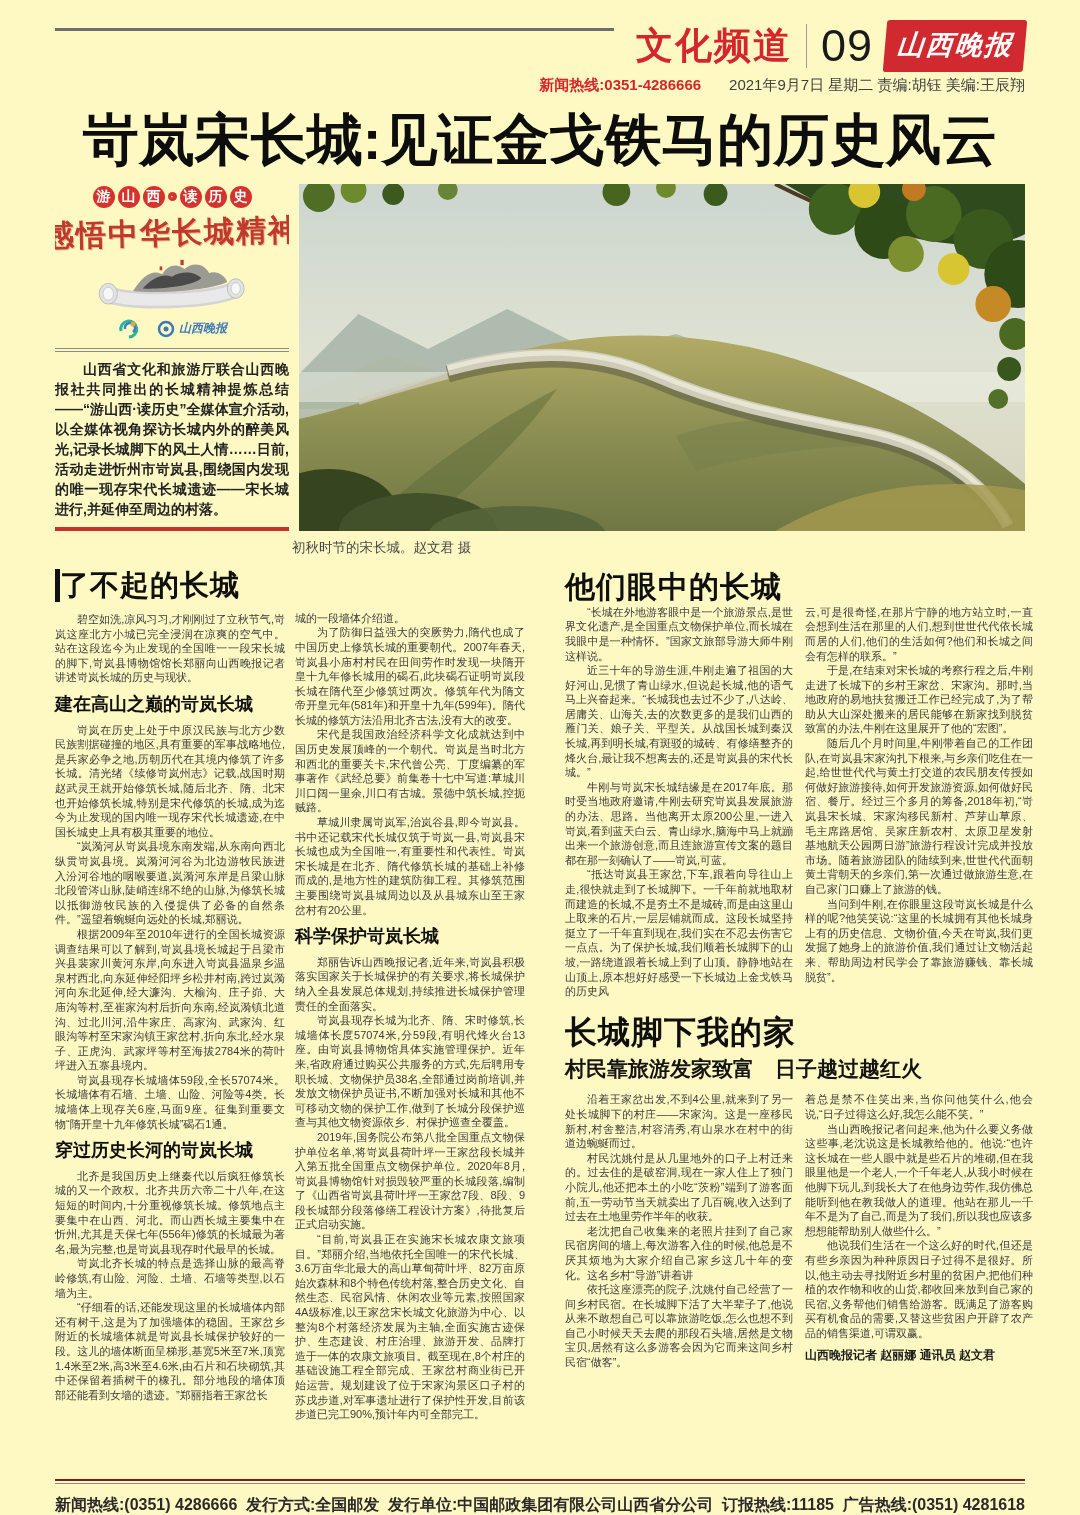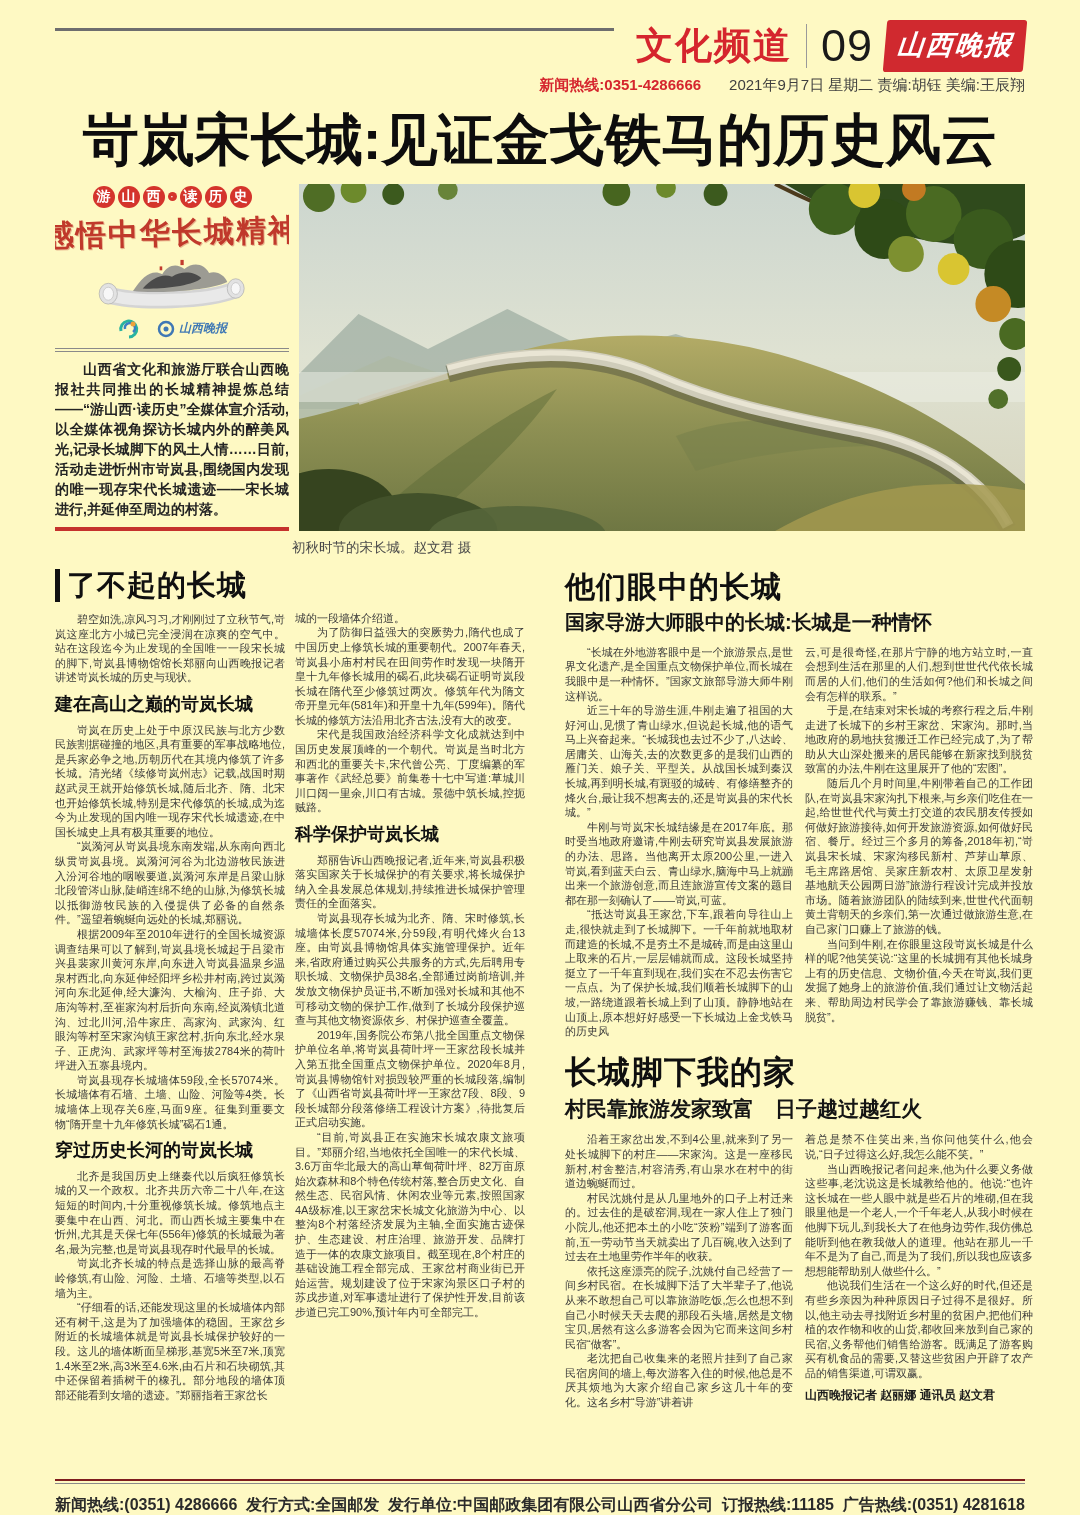--- a/index.html
+++ b/index.html
@@ -40,21 +40,21 @@
 
   .caption{margin:8px 55px 8px;padding-left:237px;font-size:13.5px;color:#4a4a4a;}
 
   
   .body-area{display:flex;gap:40px;padding:4px 47px 0 55px;height:900px;overflow:hidden;}
   .half-left{display:flex;gap:10px;flex:none;}
   .half-left .col{width:230px;flex:none;}
   .col2-offset{padding-top:42px;}
   .half-right{width:468px;flex:none;}
 
-  .a1-title{font-size:29px;font-weight:900;color:#101010;border-left:5px solid #111;padding-left:7px;margin:0 0 10px 0;line-height:1.15;letter-spacing:1px;}
+  .a1-title{font-size:29px;font-weight:900;color:#101010;border-left:5px solid #111;margin:0 0 10px 0;line-height:1.15;letter-spacing:1px;}
   .art-h2{font-size:30px;font-weight:900;color:#0f0f0f;margin:0;line-height:1.2;letter-spacing:1px;}
   .art-h3{font-size:20px;font-weight:800;color:#141414;margin:5px 0 10px;line-height:1.25;}
   .art3{margin-top:14px;}
   .art3 .art-h2{font-size:32px;}
   .art3 .art-h3{font-size:21px;}
   .two-col{display:flex;gap:12px;}
   .half-right .col{width:228px;flex:none;}
 
   .col p{margin:0;font-size:11px;line-height:14.6px;color:#3b3b3b;text-align:justify;text-indent:2em;}
   .col p.cont{text-indent:0;}
@@ -204,33 +204,33 @@
             <p>北齐是我国历史上继秦代以后疯狂修筑长城的又一个政权。北齐共历六帝二十八年,在这短短的时间内,十分重视修筑长城。修筑地点主要集中在山西、河北。而山西长城主要集中在忻州,尤其是天保七年(556年)修筑的长城最为著名,最为完整,也是岢岚县现存时代最早的长城。</p>
             <p>岢岚北齐长城的特点是选择山脉的最高脊岭修筑,有山险、河险、土墙、石墙等类型,以石墙为主。</p>
             <p>“仔细看的话,还能发现这里的长城墙体内部还有树干,这是为了加强墙体的稳固。王家岔乡附近的长城墙体就是岢岚县长城保护较好的一段。这儿的墙体断面呈梯形,基宽5米至7米,顶宽1.4米至2米,高3米至4.6米,由石片和石块砌筑,其中还保留着插树干的橡孔。部分地段的墙体顶部还能看到女墙的遗迹。”郑丽指着王家岔长</p>
           </div>
       </div>
       <div class="col col2-offset">
         <div>
             <p class="cont">城的一段墙体介绍道。</p>
             <p>为了防御日益强大的突厥势力,隋代也成了中国历史上修筑长城的重要朝代。2007年春天,岢岚县小庙村村民在田间劳作时发现一块隋开皇十九年修长城用的碣石,此块碣石证明岢岚段长城在隋代至少修筑过两次。修筑年代为隋文帝开皇元年(581年)和开皇十九年(599年)。隋代长城的修筑方法沿用北齐古法,没有大的改变。</p>
             <p>宋代是我国政治经济科学文化成就达到中国历史发展顶峰的一个朝代。岢岚是当时北方和西北的重要关卡,宋代曾公亮、丁度编纂的军事著作《武经总要》前集卷十七中写道:草城川川口阔一里余,川口有古城。景德中筑长城,控扼贼路。</p>
+            <p>草城川隶属岢岚军,治岚谷县,即今岢岚县。书中还记载宋代长城仅筑于岢岚一县,岢岚县宋长城也成为全国唯一,有重要性和代表性。岢岚宋长城是在北齐、隋代修筑长城的基础上补修而成的,是地方性的建筑防御工程。其修筑范围主要围绕岢岚县城周边以及从县城东山至王家岔村有20公里。</p>
             <h4>科学保护岢岚长城</h4>
             <p>郑丽告诉山西晚报记者,近年来,岢岚县积极落实国家关于长城保护的有关要求,将长城保护纳入全县发展总体规划,持续推进长城保护管理责任的全面落实。</p>
             <p>岢岚县现存长城为北齐、隋、宋时修筑,长城墙体长度57074米,分59段,有明代烽火台13座。由岢岚县博物馆具体实施管理保护。近年来,省政府通过购买公共服务的方式,先后聘用专职长城、文物保护员38名,全部通过岗前培训,并发放文物保护员证书,不断加强对长城和其他不可移动文物的保护工作,做到了长城分段保护巡查与其他文物资源依乡、村保护巡查全覆盖。</p>
             <p>2019年,国务院公布第八批全国重点文物保护单位名单,将岢岚县荷叶坪一王家岔段长城并入第五批全国重点文物保护单位。2020年8月,岢岚县博物馆针对损毁较严重的长城段落,编制了《山西省岢岚县荷叶坪一王家岔7段、8段、9段长城部分段落修缮工程设计方案》,待批复后正式启动实施。</p>
             <p>“目前,岢岚县正在实施宋长城农康文旅项目。”郑丽介绍,当地依托全国唯一的宋代长城、3.6万亩华北最大的高山草甸荷叶坪、82万亩原始次森林和8个特色传统村落,整合历史文化、自然生态、民宿风情、休闲农业等元素,按照国家4A级标准,以王家岔宋长城文化旅游为中心、以整沟8个村落经济发展为主轴,全面实施古迹保护、生态建设、村庄治理、旅游开发、品牌打造于一体的农康文旅项目。截至现在,8个村庄的基础设施工程全部完成、王家岔村商业街已开始运营。规划建设了位于宋家沟景区口子村的苏戌步道,对军事遗址进行了保护性开发,目前该步道已完工90%,预计年内可全部完工。</p>
           </div>
       </div>
     </div>
 
     <div class="half-right">
       <div class="art2">
         <h2 class="art-h2">他们眼中的长城</h2>
-        <h3 class="art-h3">国家导游大师眼中的长城:长城是一种情怀</h3>
         <div class="two-col">
           <div class="col">
               <p>“长城在外地游客眼中是一个旅游景点,是世界文化遗产,是全国重点文物保护单位,而长城在我眼中是一种情怀。”国家文旅部导游大师牛刚这样说。</p>
               <p>近三十年的导游生涯,牛刚走遍了祖国的大好河山,见惯了青山绿水,但说起长城,他的语气马上兴奋起来。“长城我也去过不少了,八达岭、居庸关、山海关,去的次数更多的是我们山西的雁门关、娘子关、平型关。从战国长城到秦汉长城,再到明长城,有斑驳的城砖、有修缮整齐的烽火台,最让我不想离去的,还是岢岚县的宋代长城。”</p>
               <p>牛刚与岢岚宋长城结缘是在2017年底。那时受当地政府邀请,牛刚去研究岢岚县发展旅游的办法、思路。当他离开太原200公里,一进入岢岚,看到蓝天白云、青山绿水,脑海中马上就蹦出来一个旅游创意,而且连旅游宣传文案的题目都在那一刻确认了——岢岚,可蓝。</p>
               <p>“抵达岢岚县王家岔,下车,跟着向导往山上走,很快就走到了长城脚下。一千年前就地取材而建造的长城,不是夯土不是城砖,而是由这里山上取来的石片,一层层铺就而成。这段长城坚持挺立了一千年直到现在,我们实在不忍去伤害它一点点。为了保护长城,我们顺着长城脚下的山坡,一路绕道跟着长城上到了山顶。静静地站在山顶上,原本想好好感受一下长城边上金戈铁马的历史风</p>
             </div>
           <div class="col">
               <p class="cont">云,可是很奇怪,在那片宁静的地方站立时,一直会想到生活在那里的人们,想到世世代代依长城而居的人们,他们的生活如何?他们和长城之间会有怎样的联系。”</p>
               <p>于是,在结束对宋长城的考察行程之后,牛刚走进了长城下的乡村王家岔、宋家沟。那时,当地政府的易地扶贫搬迁工作已经完成了,为了帮助从大山深处搬来的居民能够在新家找到脱贫致富的办法,牛刚在这里展开了他的“宏图”。</p>
@@ -240,22 +240,22 @@
         </div>
       </div>
 
       <div class="art3">
         <h2 class="art-h2">长城脚下我的家</h2>
         <h3 class="art-h3">村民靠旅游发家致富　日子越过越红火</h3>
         <div class="two-col">
           <div class="col">
               <p>沿着王家岔出发,不到4公里,就来到了另一处长城脚下的村庄——宋家沟。这是一座移民新村,村舍整洁,村容清秀,有山泉水在村中的街道边蜿蜒而过。</p>
               <p>村民沈姚付是从几里地外的口子上村迁来的。过去住的是破窑洞,现在一家人住上了独门小院儿,他还把本土的小吃“茨粉”端到了游客面前,五一劳动节当天就卖出了几百碗,收入达到了过去在土地里劳作半年的收获。</p>
+              <p>老沈把自己收集来的老照片挂到了自己家民宿房间的墙上,每次游客入住的时候,他总是不厌其烦地为大家介绍自己家乡这几十年的变化。这名乡村“导游”讲着讲</p>
               <p>依托这座漂亮的院子,沈姚付自己经营了一间乡村民宿。在长城脚下活了大半辈子了,他说从来不敢想自己可以靠旅游吃饭,怎么也想不到自己小时候天天去爬的那段石头墙,居然是文物宝贝,居然有这么多游客会因为它而来这间乡村民宿“做客”。</p>
-              <p>老沈把自己收集来的老照片挂到了自己家民宿房间的墙上,每次游客入住的时候,他总是不厌其烦地为大家介绍自己家乡这几十年的变化。这名乡村“导游”讲着讲</p>
             </div>
           <div class="col">
             <div>
                 <p class="cont">着总是禁不住笑出来,当你问他笑什么,他会说,“日子过得这么好,我怎么能不笑。”</p>
                 <p>当山西晚报记者问起来,他为什么要义务做这些事,老沈说这是长城教给他的。他说:“也许这长城在一些人眼中就是些石片的堆砌,但在我眼里他是一个老人,一个千年老人,从我小时候在他脚下玩儿,到我长大了在他身边劳作,我仿佛总能听到他在教我做人的道理。他站在那儿一千年不是为了自己,而是为了我们,所以我也应该多想想能帮助别人做些什么。”</p>
                 <p>他说我们生活在一个这么好的时代,但还是有些乡亲因为种种原因日子过得不是很好。所以,他主动去寻找附近乡村里的贫困户,把他们种植的农作物和收的山货,都收回来放到自己家的民宿,义务帮他们销售给游客。既满足了游客购买有机食品的需要,又替这些贫困户开辟了农产品的销售渠道,可谓双赢。</p>
               </div>
             <p class="byline">山西晚报记者 赵丽娜 通讯员 赵文君</p>
           </div>
         </div>

